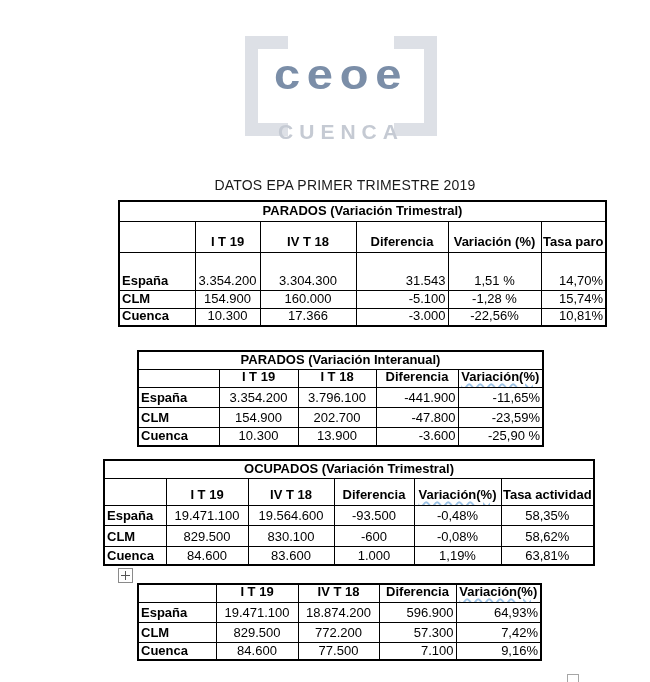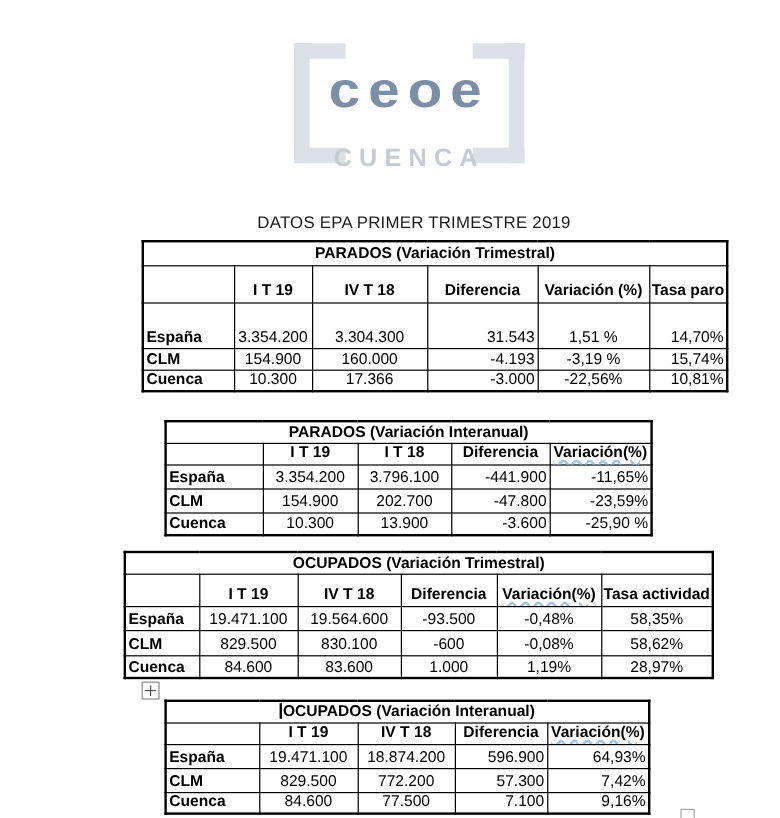--- a/index.html
+++ b/index.html
@@ -95,22 +95,22 @@
     <td class="c">3.354.200</td>
     <td class="c">3.304.300</td>
     <td class="r">31.543</td>
     <td class="c">1,51 %</td>
     <td class="r">14,70%</td>
   </tr>
   <tr style="height:18px">
     <td class="lbl">CLM</td>
     <td class="c">154.900</td>
     <td class="c">160.000</td>
-    <td class="r">-4.193</td>
-    <td class="c">-3,19 %</td>
+    <td class="r">-5.100</td>
+    <td class="c">-1,28 %</td>
     <td class="r">15,74%</td>
   </tr>
   <tr style="height:18px">
     <td class="lbl">Cuenca</td>
     <td class="c">10.300</td>
     <td class="c">17.366</td>
     <td class="r">-3.000</td>
     <td class="c">-22,56%</td>
     <td class="r">10,81%</td>
   </tr>
@@ -196,37 +196,34 @@
     <td class="c">-600</td>
     <td class="c">-0,08%</td>
     <td class="c">58,62%</td>
   </tr>
   <tr style="height:19px">
     <td class="lbl">Cuenca</td>
     <td class="c">84.600</td>
     <td class="c">83.600</td>
     <td class="c">1.000</td>
     <td class="c">1,19%</td>
-    <td class="c">28,97%</td>
+    <td class="c">63,81%</td>
   </tr>
 </tbody>
   </table>
 
 <table class="doc" id="t4">
   <colgroup>
       <col style="width:78px">
       <col style="width:82px">
       <col style="width:81px">
       <col style="width:77px">
       <col style="width:85px">
     </colgroup>
   <tbody>
-      <tr class="trow" style="height:15px">
-    <td colspan="5"><span class="caret"></span><span>OCUPADOS (Variación Interanual)</span></td>
-  </tr>
   <tr class="hrow" style="height:17px">
     <td></td>
     <td>I T 19</td>
     <td>IV T 18</td>
     <td>Diferencia</td>
     <td><span class="squig">Variación(%)</span></td>
   </tr>
   <tr style="height:20px">
     <td class="lbl">España</td>
     <td class="c">19.471.100</td>

